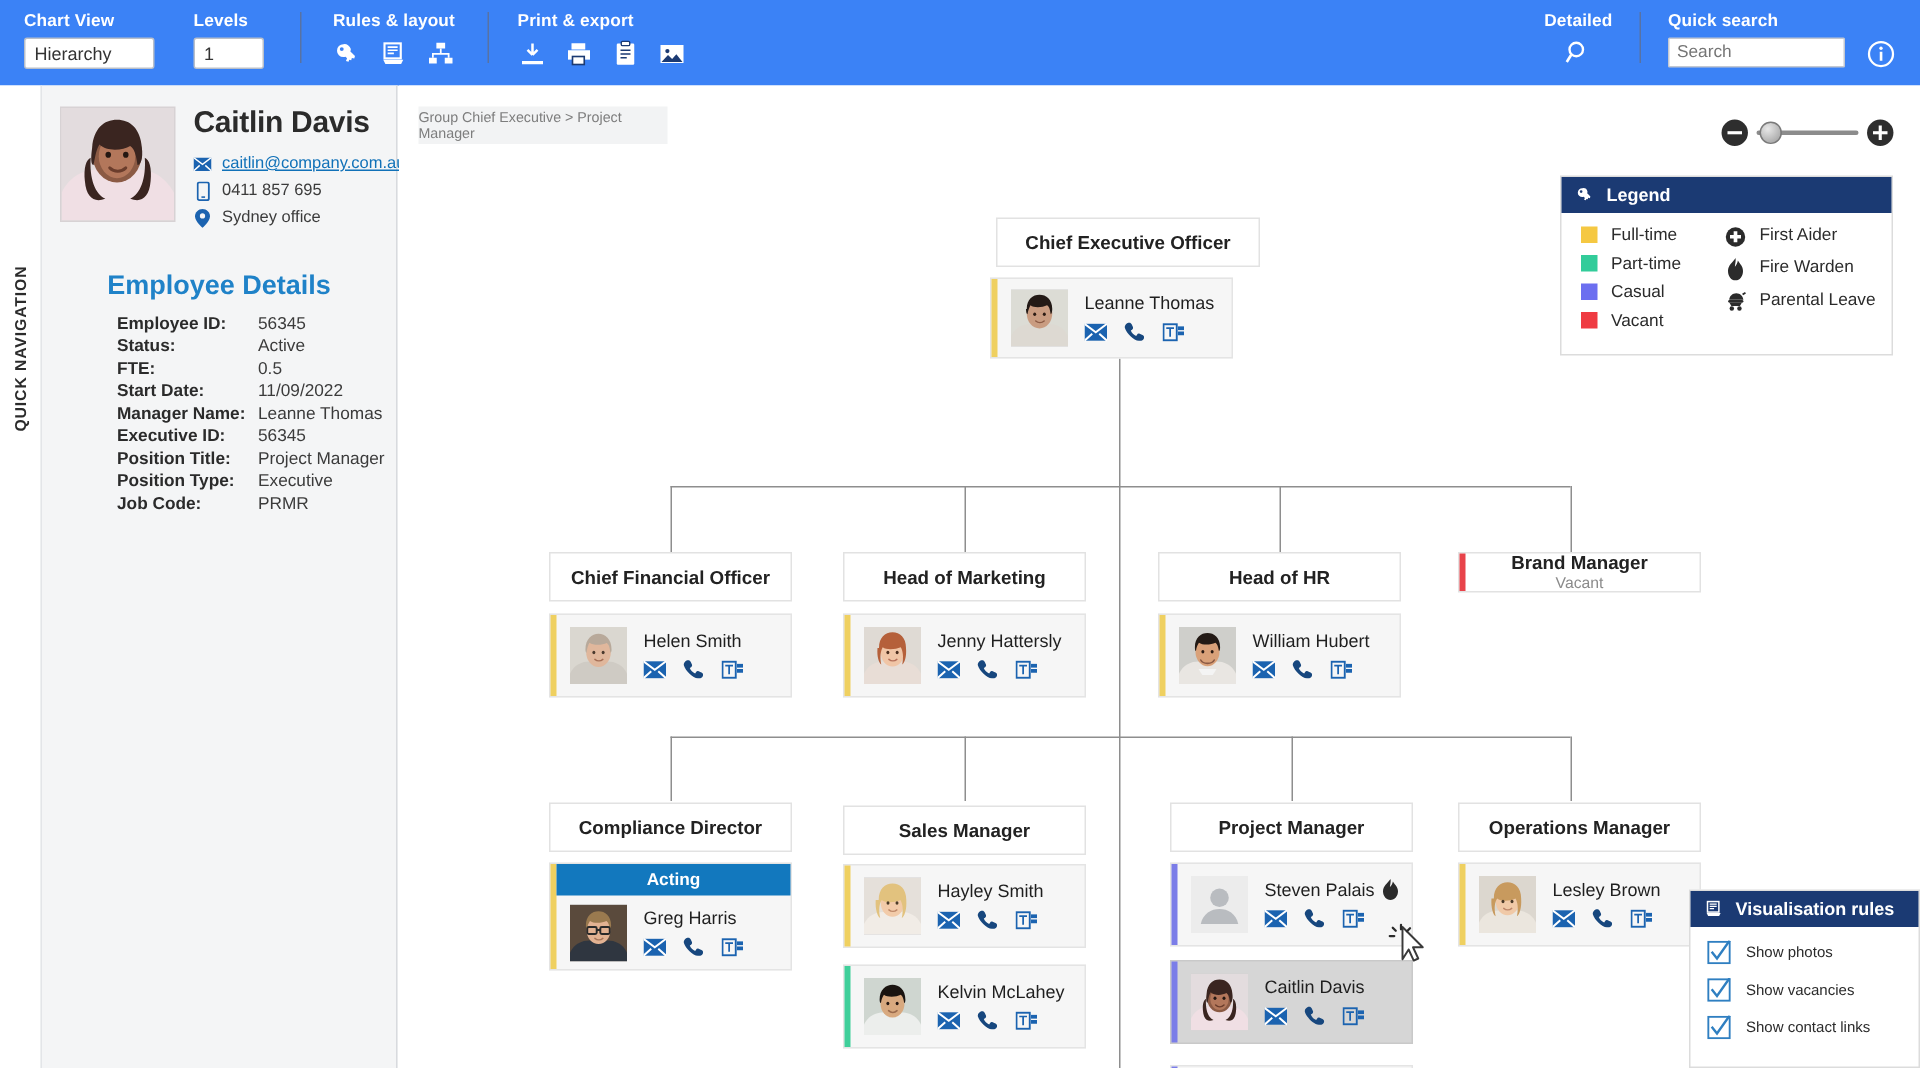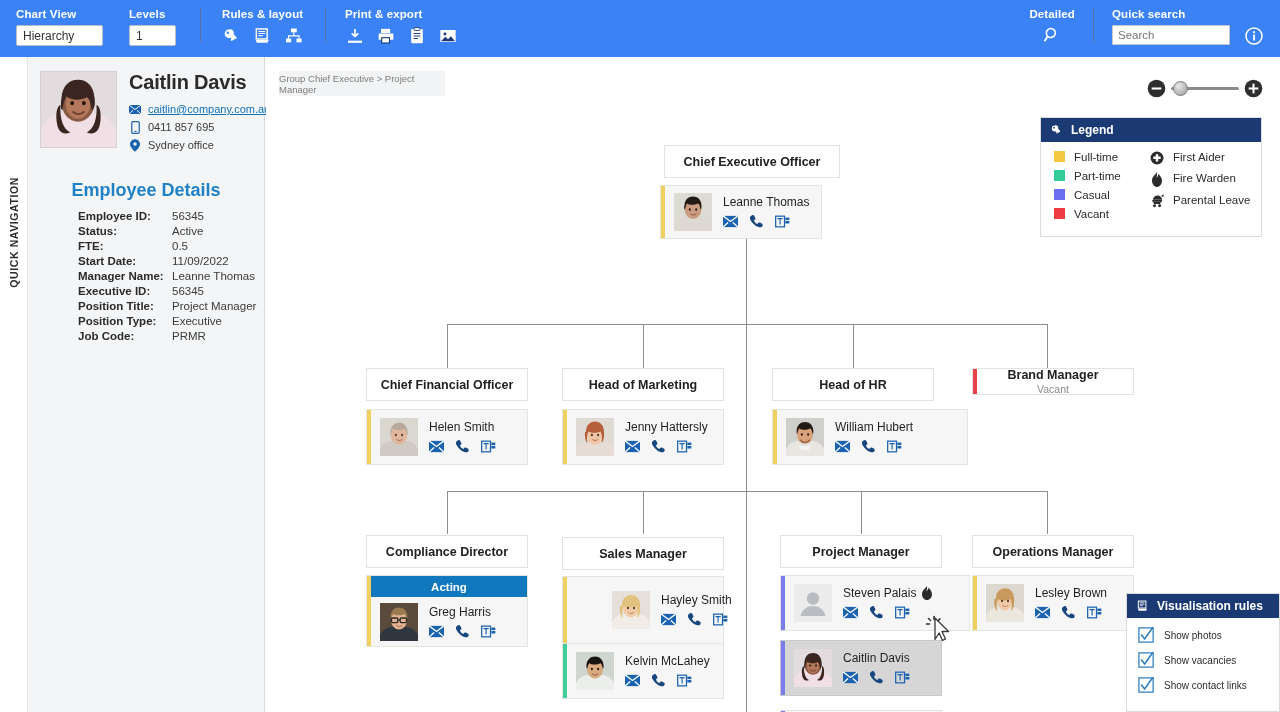--- a/index.html
+++ b/index.html
@@ -519,21 +519,21 @@
             <rect x="12.4" y="3.3" width="4.8" height="3" fill="#1b63b0"></rect>
             <rect x="12.4" y="7.4" width="4.8" height="3" fill="#1b63b0"></rect>
           </svg>
       </div>
     </div>
   </div>
 
   <div class="title-box" style="left:506px;top:311px;width:162px;height:33px;">
     <div class="t">Head of HR</div>
   </div>
-  <div class="pcard" style="left:506px;top:352px;width:196px;height:56px;">
+  <div class="pcard" style="left:506px;top:352px;width:162px;height:56px;">
     <div class="pc-accent" style="background:#efd060"></div>
     <div class="pc-photo">
       <svg class="face" viewBox="0 0 38 38">
           <rect width="38" height="38" fill="#cfcfcb"></rect>
           <path d="M0 31c3-6 8-8 13-8h12c5 0 10 2 13 8v7H0z" fill="#e9e6e2"></path>
           <ellipse cx="19" cy="16.5" rx="8" ry="9.6" fill="#d9a179"></ellipse>
           <path d="M10.6 13.5c0-6.5 4-9.5 8.4-9.5s8.4 3 8.4 9.5c0 1.5-.3 2.5-.8 2.5-.5-3-1-4.5-2.3-5.5-3 1.5-8.5 1.8-11 0-1 1.5-1.6 2.8-2 5.5-.5 0-.7-1-.7-2.5z" fill="#231a15"></path>
           <ellipse cx="15.9" cy="16.5" rx="1" ry="1.2" fill="#2b1b14"></ellipse>
           <ellipse cx="22.1" cy="16.5" rx="1" ry="1.2" fill="#2b1b14"></ellipse>
           <path d="M14.5 22c1.5 3 7.5 3 9 0" stroke="#8b5a44" stroke-width="1.1" fill="none" stroke-linecap="round"></path>
@@ -604,21 +604,21 @@
             <rect x="12.4" y="3.3" width="4.8" height="3" fill="#1b63b0"></rect>
             <rect x="12.4" y="7.4" width="4.8" height="3" fill="#1b63b0"></rect>
           </svg>
       </div>
     </div>
   </div>
 
   <div class="title-box" style="left:296px;top:480px;width:162px;height:33px;">
     <div class="t">Sales Manager</div>
   </div>
-  <div class="pcard" style="left:296px;top:519px;width:162px;height:68px;padding-left:36px;">
+  <div class="pcard" style="left:296px;top:519px;width:162px;height:56px;">
     <div class="pc-accent" style="background:#efd060"></div>
     <div class="pc-photo">
       <svg class="face" viewBox="0 0 38 38">
           <rect width="38" height="38" fill="#e5e0da"></rect>
           <path d="M0 31c3-6 8-8 13-8h12c5 0 10 2 13 8v7H0z" fill="#f1ece6"></path>
           <ellipse cx="19" cy="17" rx="7.8" ry="9.2" fill="#f2cba9"></ellipse>
           <path d="M9.8 15c0-7.5 4.2-11 9.2-11s9.2 3.5 9.2 11c.4 6.5-1.2 11-3 12 1.2-5.5.6-9.5-1-12-3.5 1.8-9.8 2.2-12.4 0-1.6 2.5-2.2 6.5-1 12-1.8-1-3.4-5.5-3-12z" fill="#e2c27e"></path>
           <ellipse cx="16" cy="17" rx="1" ry="1.2" fill="#4a3a28"></ellipse>
           <ellipse cx="22" cy="17" rx="1" ry="1.2" fill="#4a3a28"></ellipse>
           <path d="M16.6 21.6c1.5 1.3 3.8 1.3 5.3 0" stroke="#c08a6a" stroke-width="1" fill="none" stroke-linecap="round"></path>
@@ -676,21 +676,21 @@
             <rect x="12.4" y="3.3" width="4.8" height="3" fill="#1b63b0"></rect>
             <rect x="12.4" y="7.4" width="4.8" height="3" fill="#1b63b0"></rect>
           </svg>
       </div>
     </div>
   </div>
 
   <div class="title-box" style="left:514px;top:478px;width:162px;height:33px;">
     <div class="t">Project Manager</div>
   </div>
-  <div class="pcard" style="left:514px;top:518px;width:190px;height:56px;">
+  <div class="pcard" style="left:514px;top:518px;width:162px;height:56px;">
     <div class="pc-accent" style="background:#7b7de8"></div>
     <div class="pc-photo">
       <svg class="face" viewBox="0 0 38 38">
           <rect width="38" height="38" fill="#ececec"></rect>
           <circle cx="19" cy="14.5" r="6.2" fill="#b9bcc0"></circle>
           <path d="M6.5 32c1.5-7 7-10 12.5-10s11 3 12.5 10z" fill="#b9bcc0"></path>
         </svg>
     </div>
     <div class="pc-body">
       <div class="pc-name">

